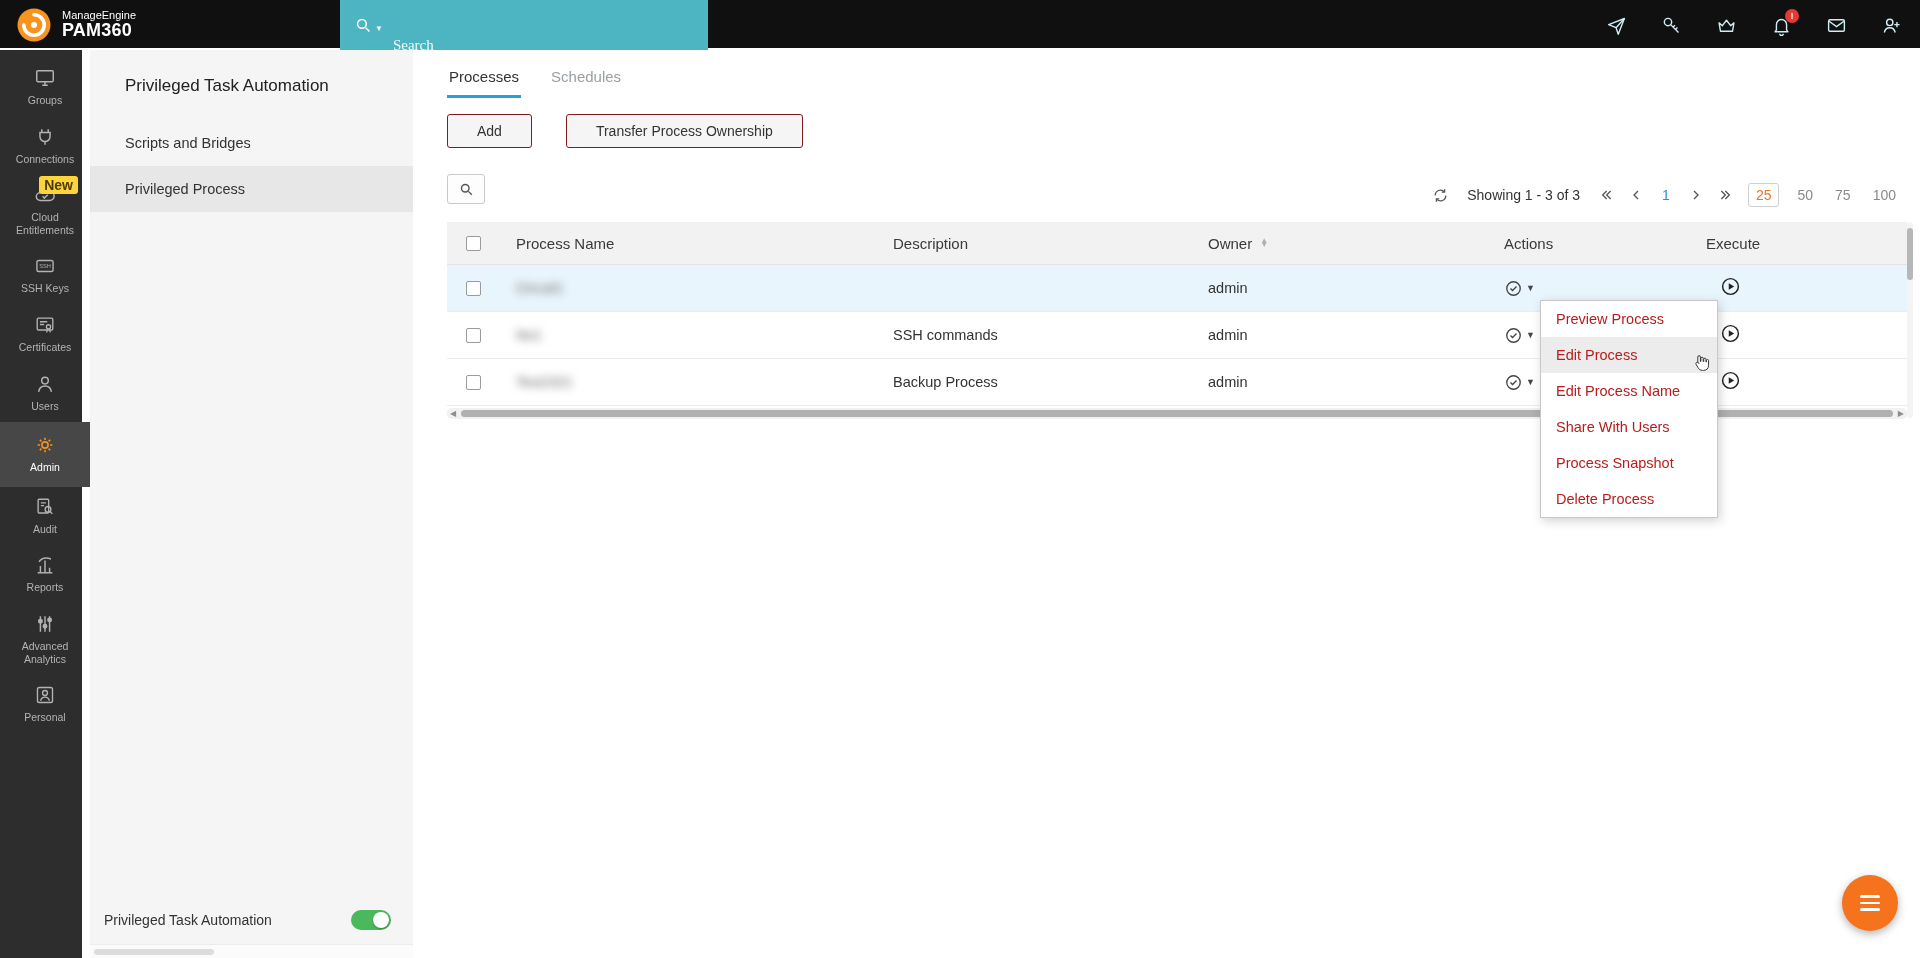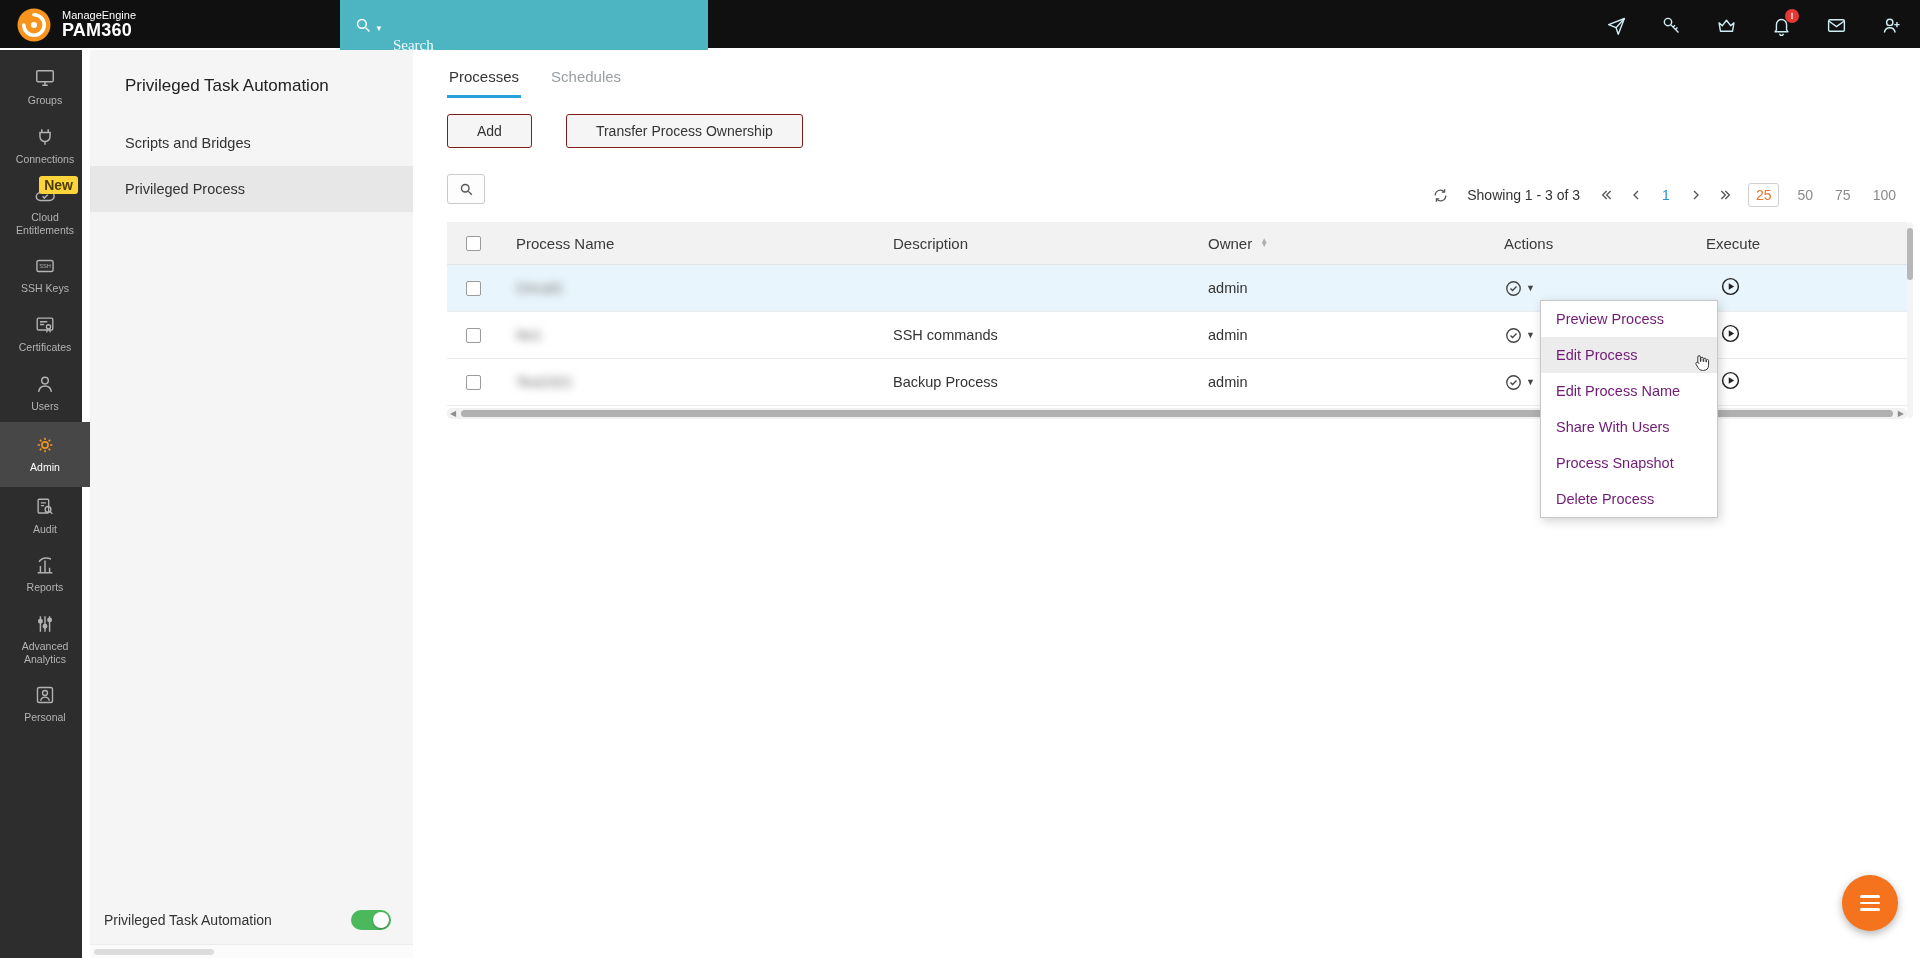--- a/index.html
+++ b/index.html
@@ -91,21 +91,21 @@
   .hscroll { position:absolute; left:34px; top:358px; width:1460px; height:11px; background:#f1f1f1; border-radius:5px; }
   .hscroll .arrow { position:absolute; top:0; font-size:8px; color:#8d8d8d; line-height:11px; cursor:pointer; }
   .hscroll .a-left { left:3px; }
   .hscroll .a-right { right:3px; }
   .hscroll .hthumb { position:absolute; left:14px; right:14px; top:2px; height:7px; background:#b0b0b0; border-radius:4px; cursor:pointer; }
   .vscroll { position:absolute; left:1494px; top:172px; width:6px; height:196px; background:#f4f4f4; border-radius:3px; }
   .vscroll .vthumb { position:absolute; left:0; top:6px; width:6px; height:52px; background:#b7b7b7; border-radius:3px; cursor:pointer; }
 
   
   .context-menu { position:absolute; left:1127px; top:250px; width:178px; background:#ffffff; border:1px solid #c8c8c8; box-shadow:2px 3px 10px rgba(0,0,0,.18); z-index:20; }
-  .menu-item { font-size:14.5px; color:#701a75; padding:10px 15px; cursor:pointer; }
+  .menu-item { font-size:14.5px; color:#b91c1c; padding:10px 15px; cursor:pointer; }
   .menu-item.hover { background:#ececec; }
 
   .cursor-icon { position:absolute; left:1278px; top:303px; width:22px; height:22px; z-index:30; pointer-events:none; }
 
   
   .fab { position:absolute; right:22px; bottom:27px; width:56px; height:56px; border-radius:50%; background:#f4731c; box-shadow:0 3px 8px rgba(0,0,0,.3); display:flex; flex-direction:column; align-items:center; justify-content:center; gap:4px; cursor:pointer; z-index:25; }
   .fab .bar { width:20px; height:2.5px; background:#ffffff; border-radius:2px; }
 </style>
 </head>
 <body>

